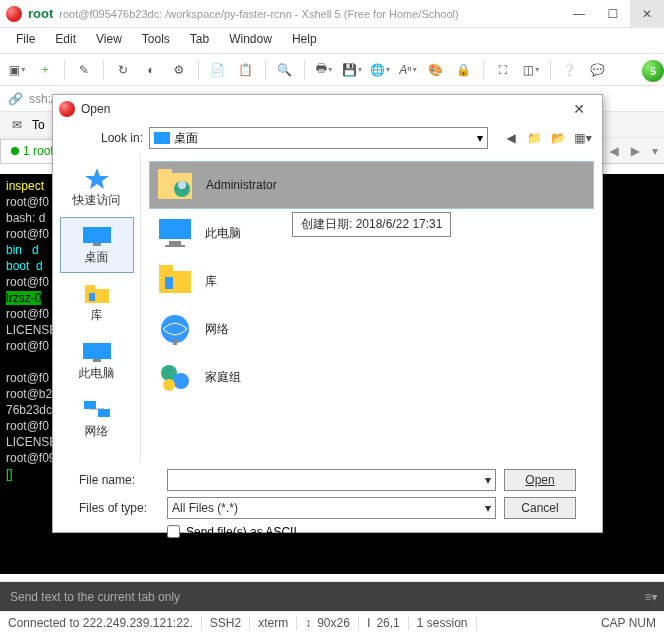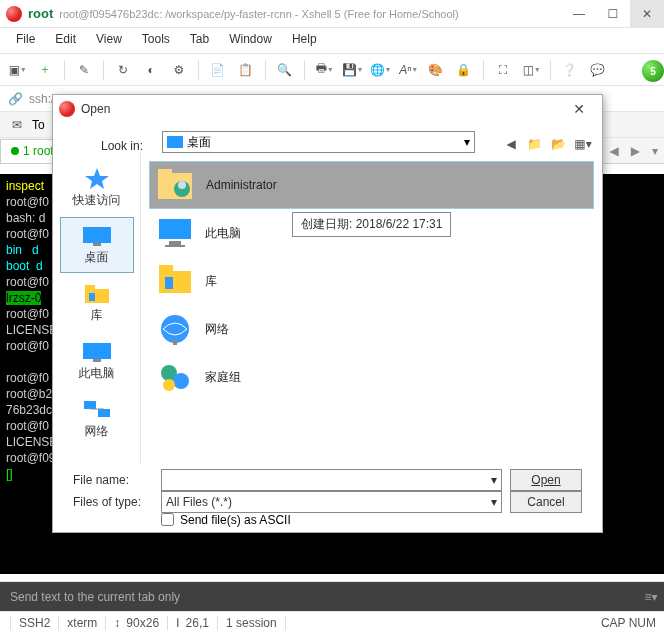--- a/index.html
+++ b/index.html
@@ -29,37 +29,37 @@
 .inputbar{position:absolute;left:0;bottom:22px;width:664px;height:30px;background:#404040;border-top:1px solid #e5e5e5;display:flex;align-items:center}
 .inputbar .txt{flex:1;padding:0 10px;color:#aaa}
 .status{position:absolute;left:0;bottom:0;width:664px;height:22px;background:#fff;border-top:1px solid #e5e5e5;display:flex;align-items:center;padding:0 8px;gap:6px;color:#555;font-size:11px}
 .status .sep{width:1px;height:14px;background:#ddd;margin:0 2px}
 
 .opendlg{position:absolute;left:52px;top:94px;width:551px;height:439px;background:#fff;border:1px solid #aaa;box-shadow:2px 2px 8px rgba(0,0,0,.3)}
 .opendlg .dtitle{height:28px;display:flex;align-items:center;padding:0 6px;gap:6px}
 .opendlg .dtitle .ic{width:16px;height:16px;background:radial-gradient(circle at 30% 30%,#f88 0,#d22 60%);border-radius:50%}
 .opendlg .dtitle .tx{flex:1;color:#333}
 .opendlg .dtitle .xb{width:34px;text-align:center;color:#444;font-size:14px}
-.opendlg .lookin{height:30px;display:flex;align-items:flex-end;padding:0 10px;gap:19px}
+.opendlg .lookin{height:30px;display:flex;align-items:center;padding:0 10px;gap:6px}
 .opendlg .lookin .lbl{width:80px;text-align:right;color:#333}
 .opendlg .lookin .combo{flex:1;height:22px;border:1px solid #888;display:flex;align-items:center;padding:0 4px;gap:4px}
 .opendlg .lookin .combo .desk{width:16px;height:12px;background:#29f}
 .opendlg .lookin .ctrls{display:flex;gap:6px;padding-left:8px}
 .opendlg .lookin .ctrls .ic{width:18px;height:18px;display:flex;align-items:center;justify-content:center;color:#555}
 .opendlg .body{display:flex;height:310px}
 .opendlg .places{width:88px;border-right:1px solid #e5e5e5;display:flex;flex-direction:column;align-items:center;padding:6px 0;gap:2px}
 .opendlg .place{width:74px;height:56px;display:flex;flex-direction:column;align-items:center;justify-content:center;gap:2px;color:#333;font-size:11px}
 .opendlg .place.sel{border:1px solid #7ab;background:#eaf3fb}
 .opendlg .filelist{flex:1;overflow:auto;padding:8px}
 .opendlg .fitem{height:48px;display:flex;align-items:center;gap:10px;padding:2px 6px;position:relative}
 .opendlg .fitem.sel{background:#a3a3a3;border:1px solid #9cd}
 .opendlg .fic{width:40px;height:40px;display:flex;align-items:center;justify-content:center}
 .opendlg .fname{color:#222}
 .tooltip{position:absolute;left:292px;top:212px;background:#fff;border:1px solid #888;padding:3px 8px;font-size:12px;color:#333;z-index:10}
-.opendlg .bottom{padding:6px 20px;display:flex;flex-direction:column;}
+.opendlg .bottom{padding:6px 26px;display:flex;flex-direction:column;gap:6px}
 .opendlg .brow{display:flex;align-items:center;gap:8px}
 .opendlg .brow .lbl{width:80px;text-align:left;color:#333}
 .opendlg .brow .field{flex:1;height:22px;border:1px solid #888;padding:0 4px;display:flex;align-items:center;justify-content:space-between;color:#333}
 .opendlg .brow .btn{width:72px;height:22px;border:1px solid #888;background:#eee;display:flex;align-items:center;justify-content:center;color:#333}
 .opendlg .chk{display:flex;align-items:flex-start;gap:6px;margin-left:88px}
 .opendlg .chk input{width:13px;height:13px}
 
 .svg{display:block}
 .greenball{position:absolute;right:0;top:60px;width:22px;height:22px;border-radius:50%;background:radial-gradient(circle at 30% 30%,#8e6 0,#3a2 70%);color:#fff;display:flex;align-items:center;justify-content:center;font-size:10px;font-weight:bold}
 </style>
@@ -152,20 +152,21 @@
 <span class="w">LICENSE</span>
 <span class="w">root@f095476b23dc:/workspace/py-faster-rcnn# rz</span>
 <span>[]</span></div>
 
   <div class="inputbar">
     <span class="txt">Send text to the current tab only</span>
     <span class="tbtn" style="color:#999">≡▾</span>
   </div>
 
   <div class="status">
+    <span>Connected to 222.249.239.121:22.</span>
     <span class="sep"></span>
     <span>SSH2</span>
     <span class="sep"></span>
     <span>xterm</span>
     <span class="sep"></span>
     <span>↕</span>
     <span>90x26</span>
     <span class="sep"></span>
     <span>Ⅰ</span>
     <span>26,1</span>

